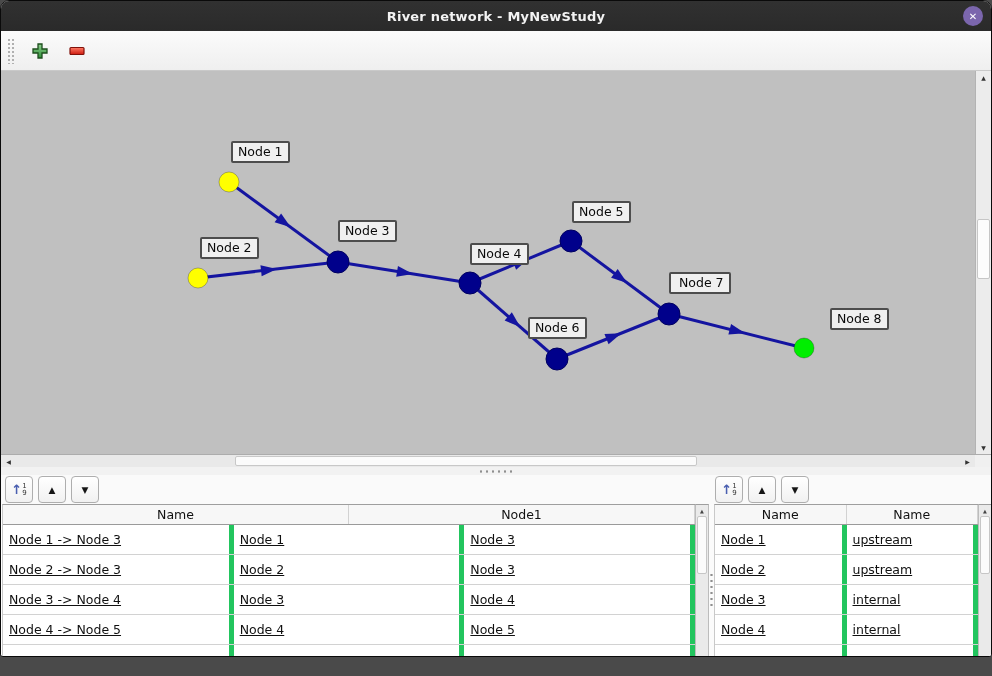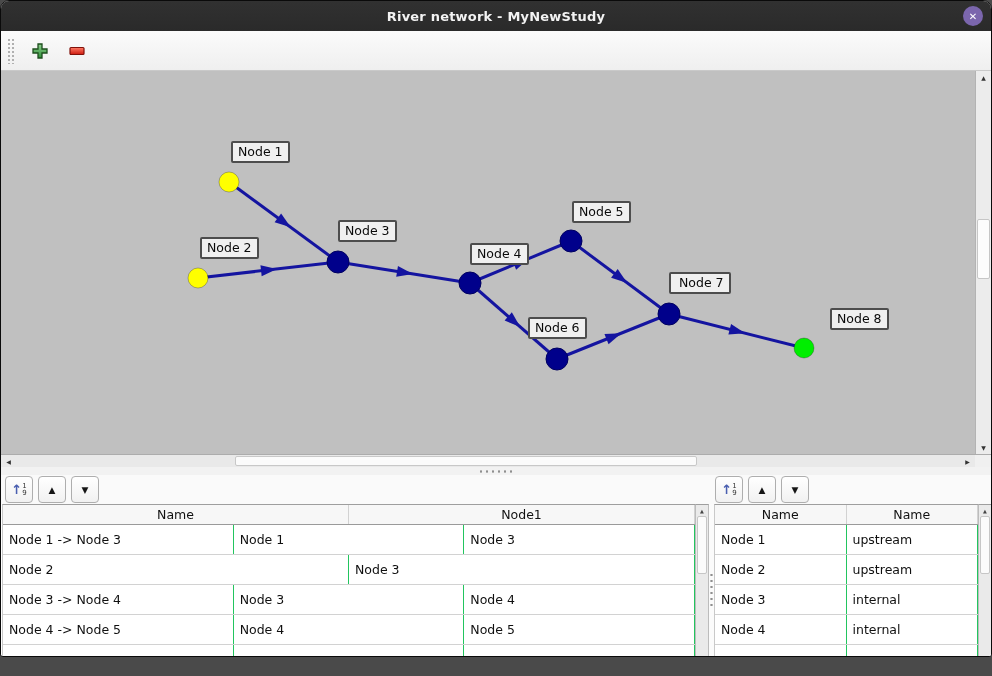--- a/index.html
+++ b/index.html
@@ -82,21 +82,21 @@
 
   
   .tables-row { flex: 0 0 147px; display: flex; background: #ffffff; text-align: right; }
   .dtable { display: flex; flex-direction: column; overflow: hidden; border-top: 1px solid #9e9e9e; border-left: 1px solid #c9c9c9; }
   .dtable.links { flex: 0 0 693px; margin-left: 1px; }
   .dtable.nodes { flex: 0 0 264px; }
   .thead { flex: 0 0 20px; display: flex; border-bottom: 1px solid #9a9a9a; background: #f7f7f7; }
   .th { flex: 1; display: flex; align-items: center; justify-content: center; font-size: 12.5px; color: #111; border-right: 1px solid #d2d2d2; cursor: pointer; }
   .tbody { flex: 1; overflow: hidden; }
   .tr { height: 30px; display: flex; border-bottom: 1px solid #d2d2d2; background: #ffffff; cursor: pointer; }
-  .td { flex: 1; display: flex; align-items: center; padding-left: 6px; font-size: 12.5px; color: #101010; border-right: 1px solid #22c55e; overflow: hidden; white-space: nowrap; }
+  .td { flex: 1; display: flex; align-items: center; padding-left: 6px; font-size: 12.5px; color: #101010; border-right: 5px solid #22c55e; overflow: hidden; white-space: nowrap; text-decoration: underline; }
 
   .tscroll { flex: 0 0 14px; border-top: 1px solid #9e9e9e; border-left: 1px solid #bcbcbc; border-right: 1px solid #bcbcbc; background: #eaeaea; position: relative; }
   .ts-arrow { position: absolute; left: 0; right: 0; height: 11px; display: flex; align-items: center; justify-content: center; font-size: 5px; color: #444; cursor: pointer; }
   .ts-arrow.up { top: 0; }
   .ts-arrow.down { bottom: 0; }
   .ts-thumb { position: absolute; left: 1px; right: 1px; top: 11px; height: 58px; background: #fbfbfb; border: 1px solid #c6c6c6; border-radius: 2px; cursor: pointer; }
 
   .vsplit { flex: 0 0 5px; background: #fbfbfb; display: flex; align-items: center; justify-content: center; cursor: col-resize; }
   .vsplit-dots { width: 3px; height: 36px; background-image: radial-gradient(circle, #8f8f8f 1px, transparent 1.3px); background-size: 3px 6px; }
 
@@ -245,20 +245,21 @@
           <div class="th">Name</div>
           <div class="th">Node1</div>
         </div>
       <div class="tbody">
           <div class="tr">
             <div class="td">Node 1 -&gt; Node 3</div>
             <div class="td">Node 1</div>
             <div class="td">Node 3</div>
           </div>
           <div class="tr">
+            <div class="td">Node 2 -&gt; Node 3</div>
             <div class="td">Node 2</div>
             <div class="td">Node 3</div>
           </div>
           <div class="tr">
             <div class="td">Node 3 -&gt; Node 4</div>
             <div class="td">Node 3</div>
             <div class="td">Node 4</div>
           </div>
           <div class="tr">
             <div class="td">Node 4 -&gt; Node 5</div>

